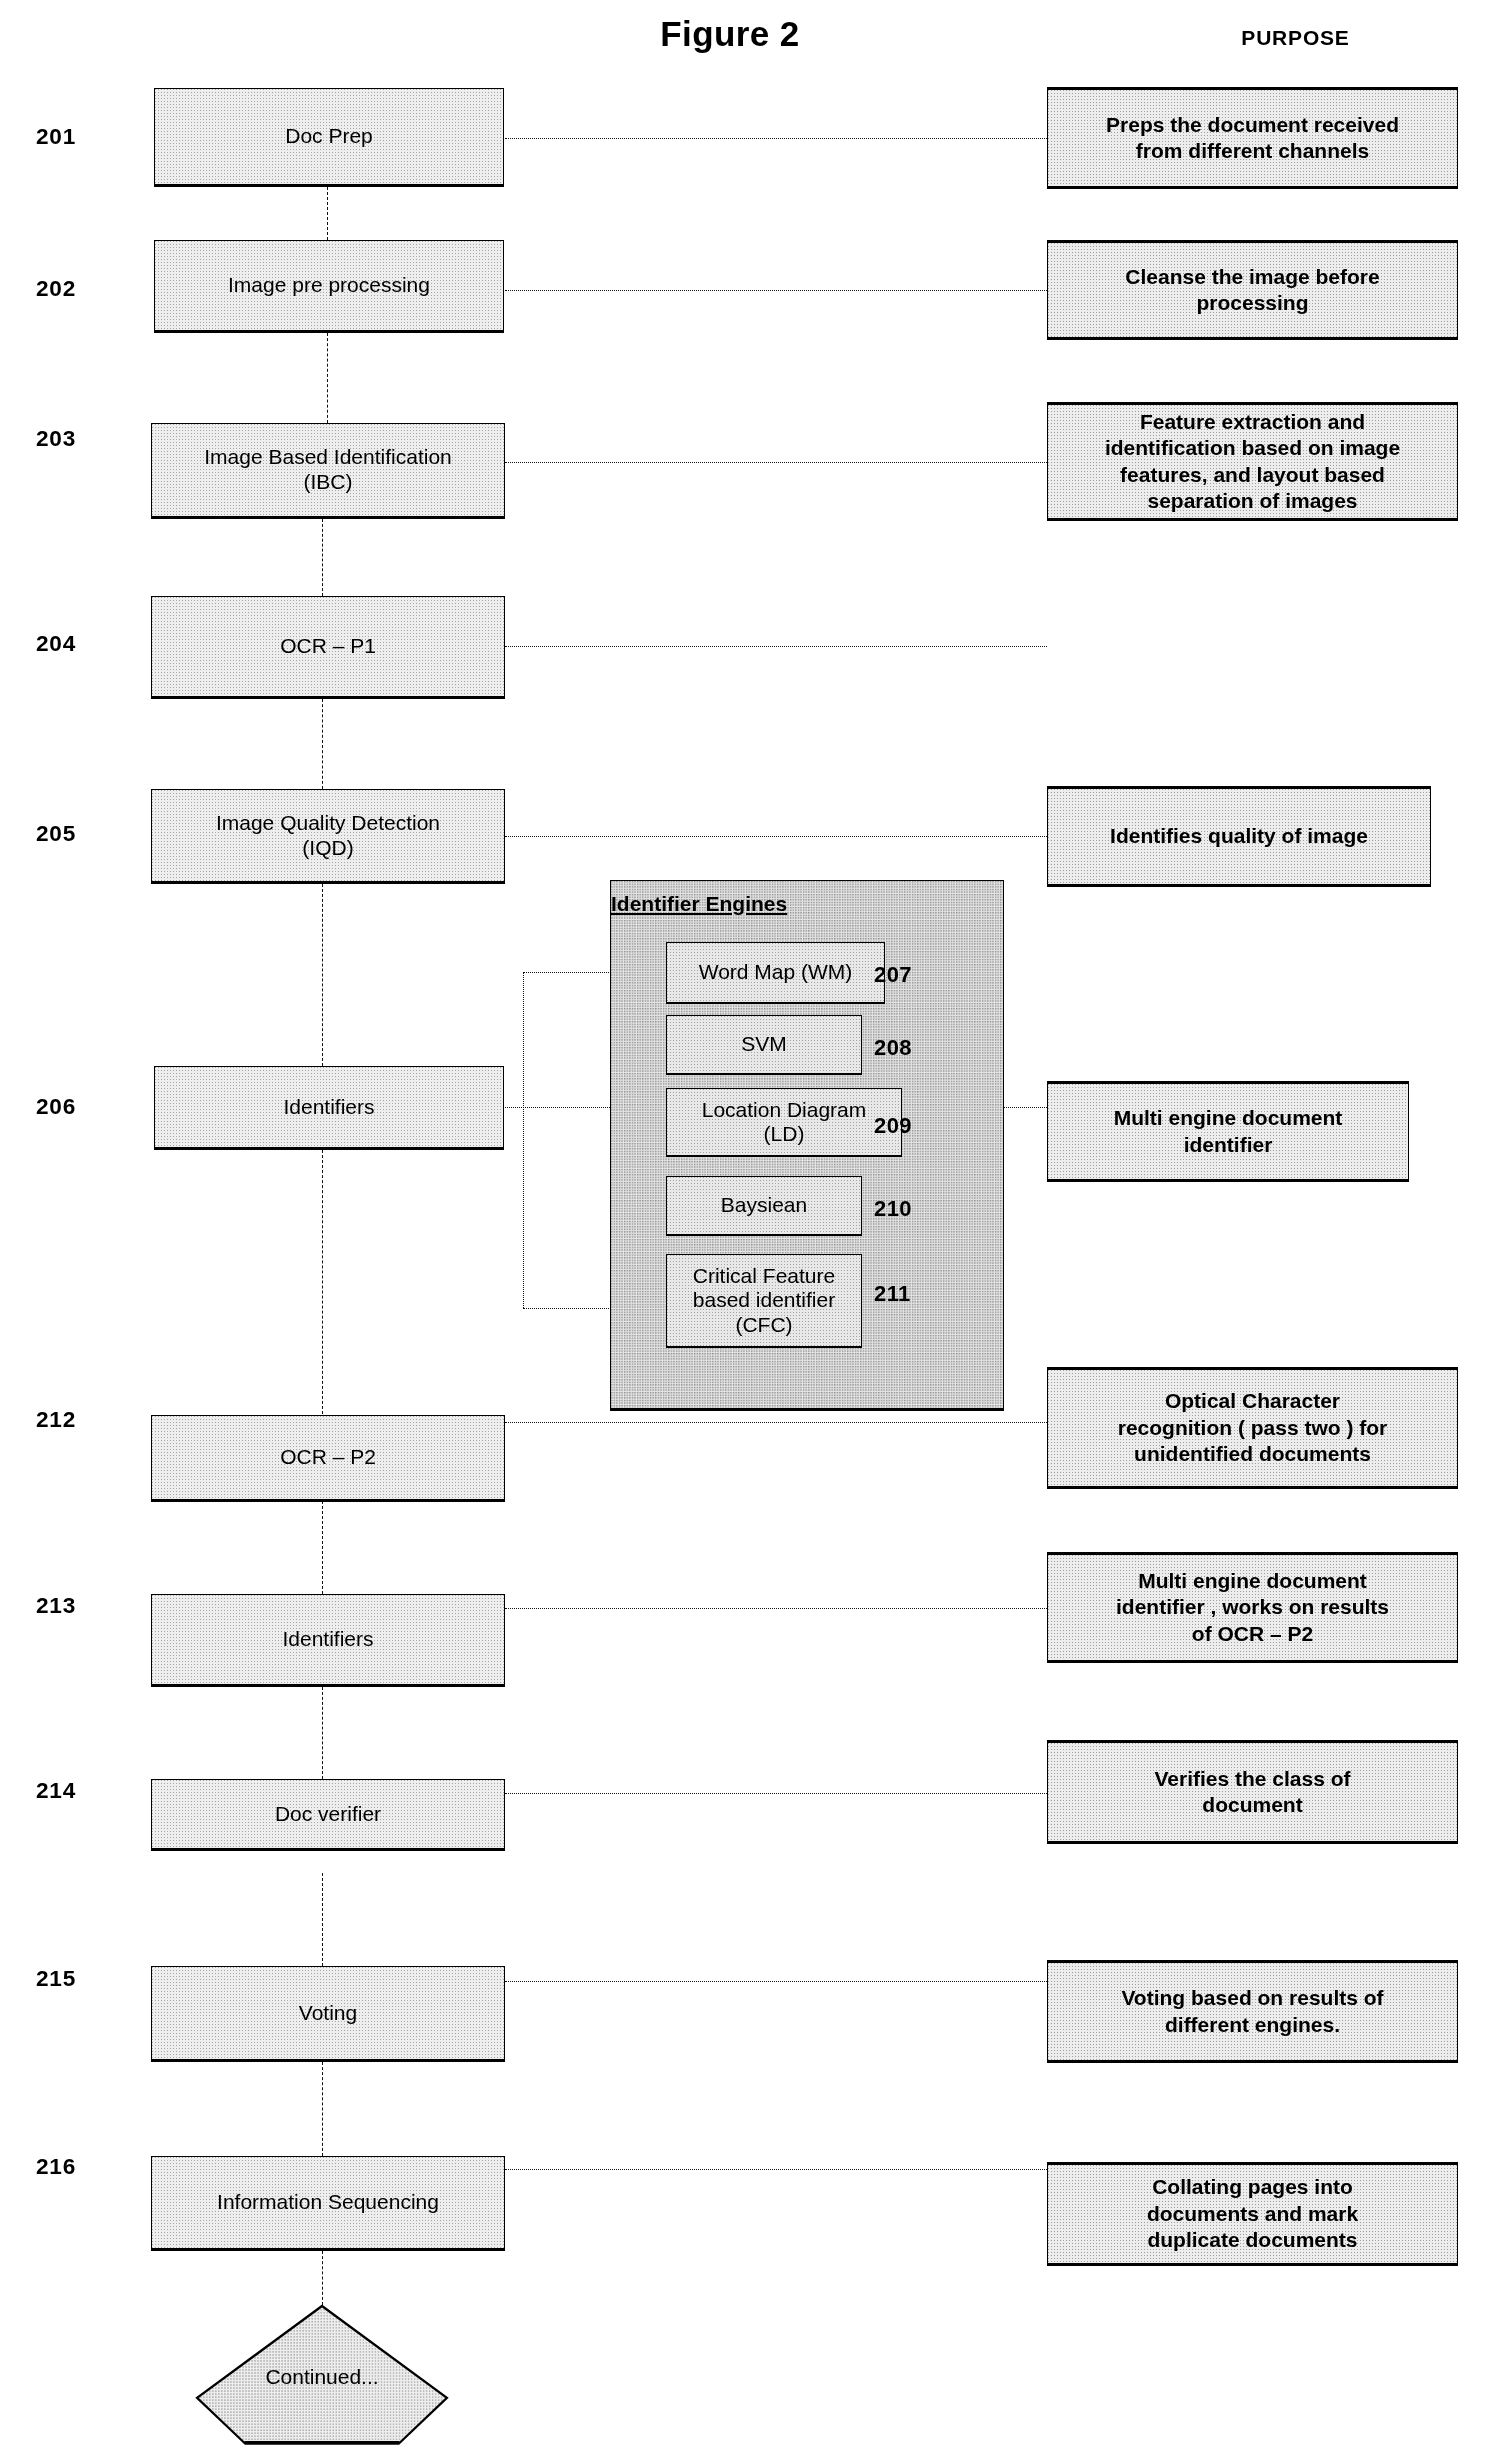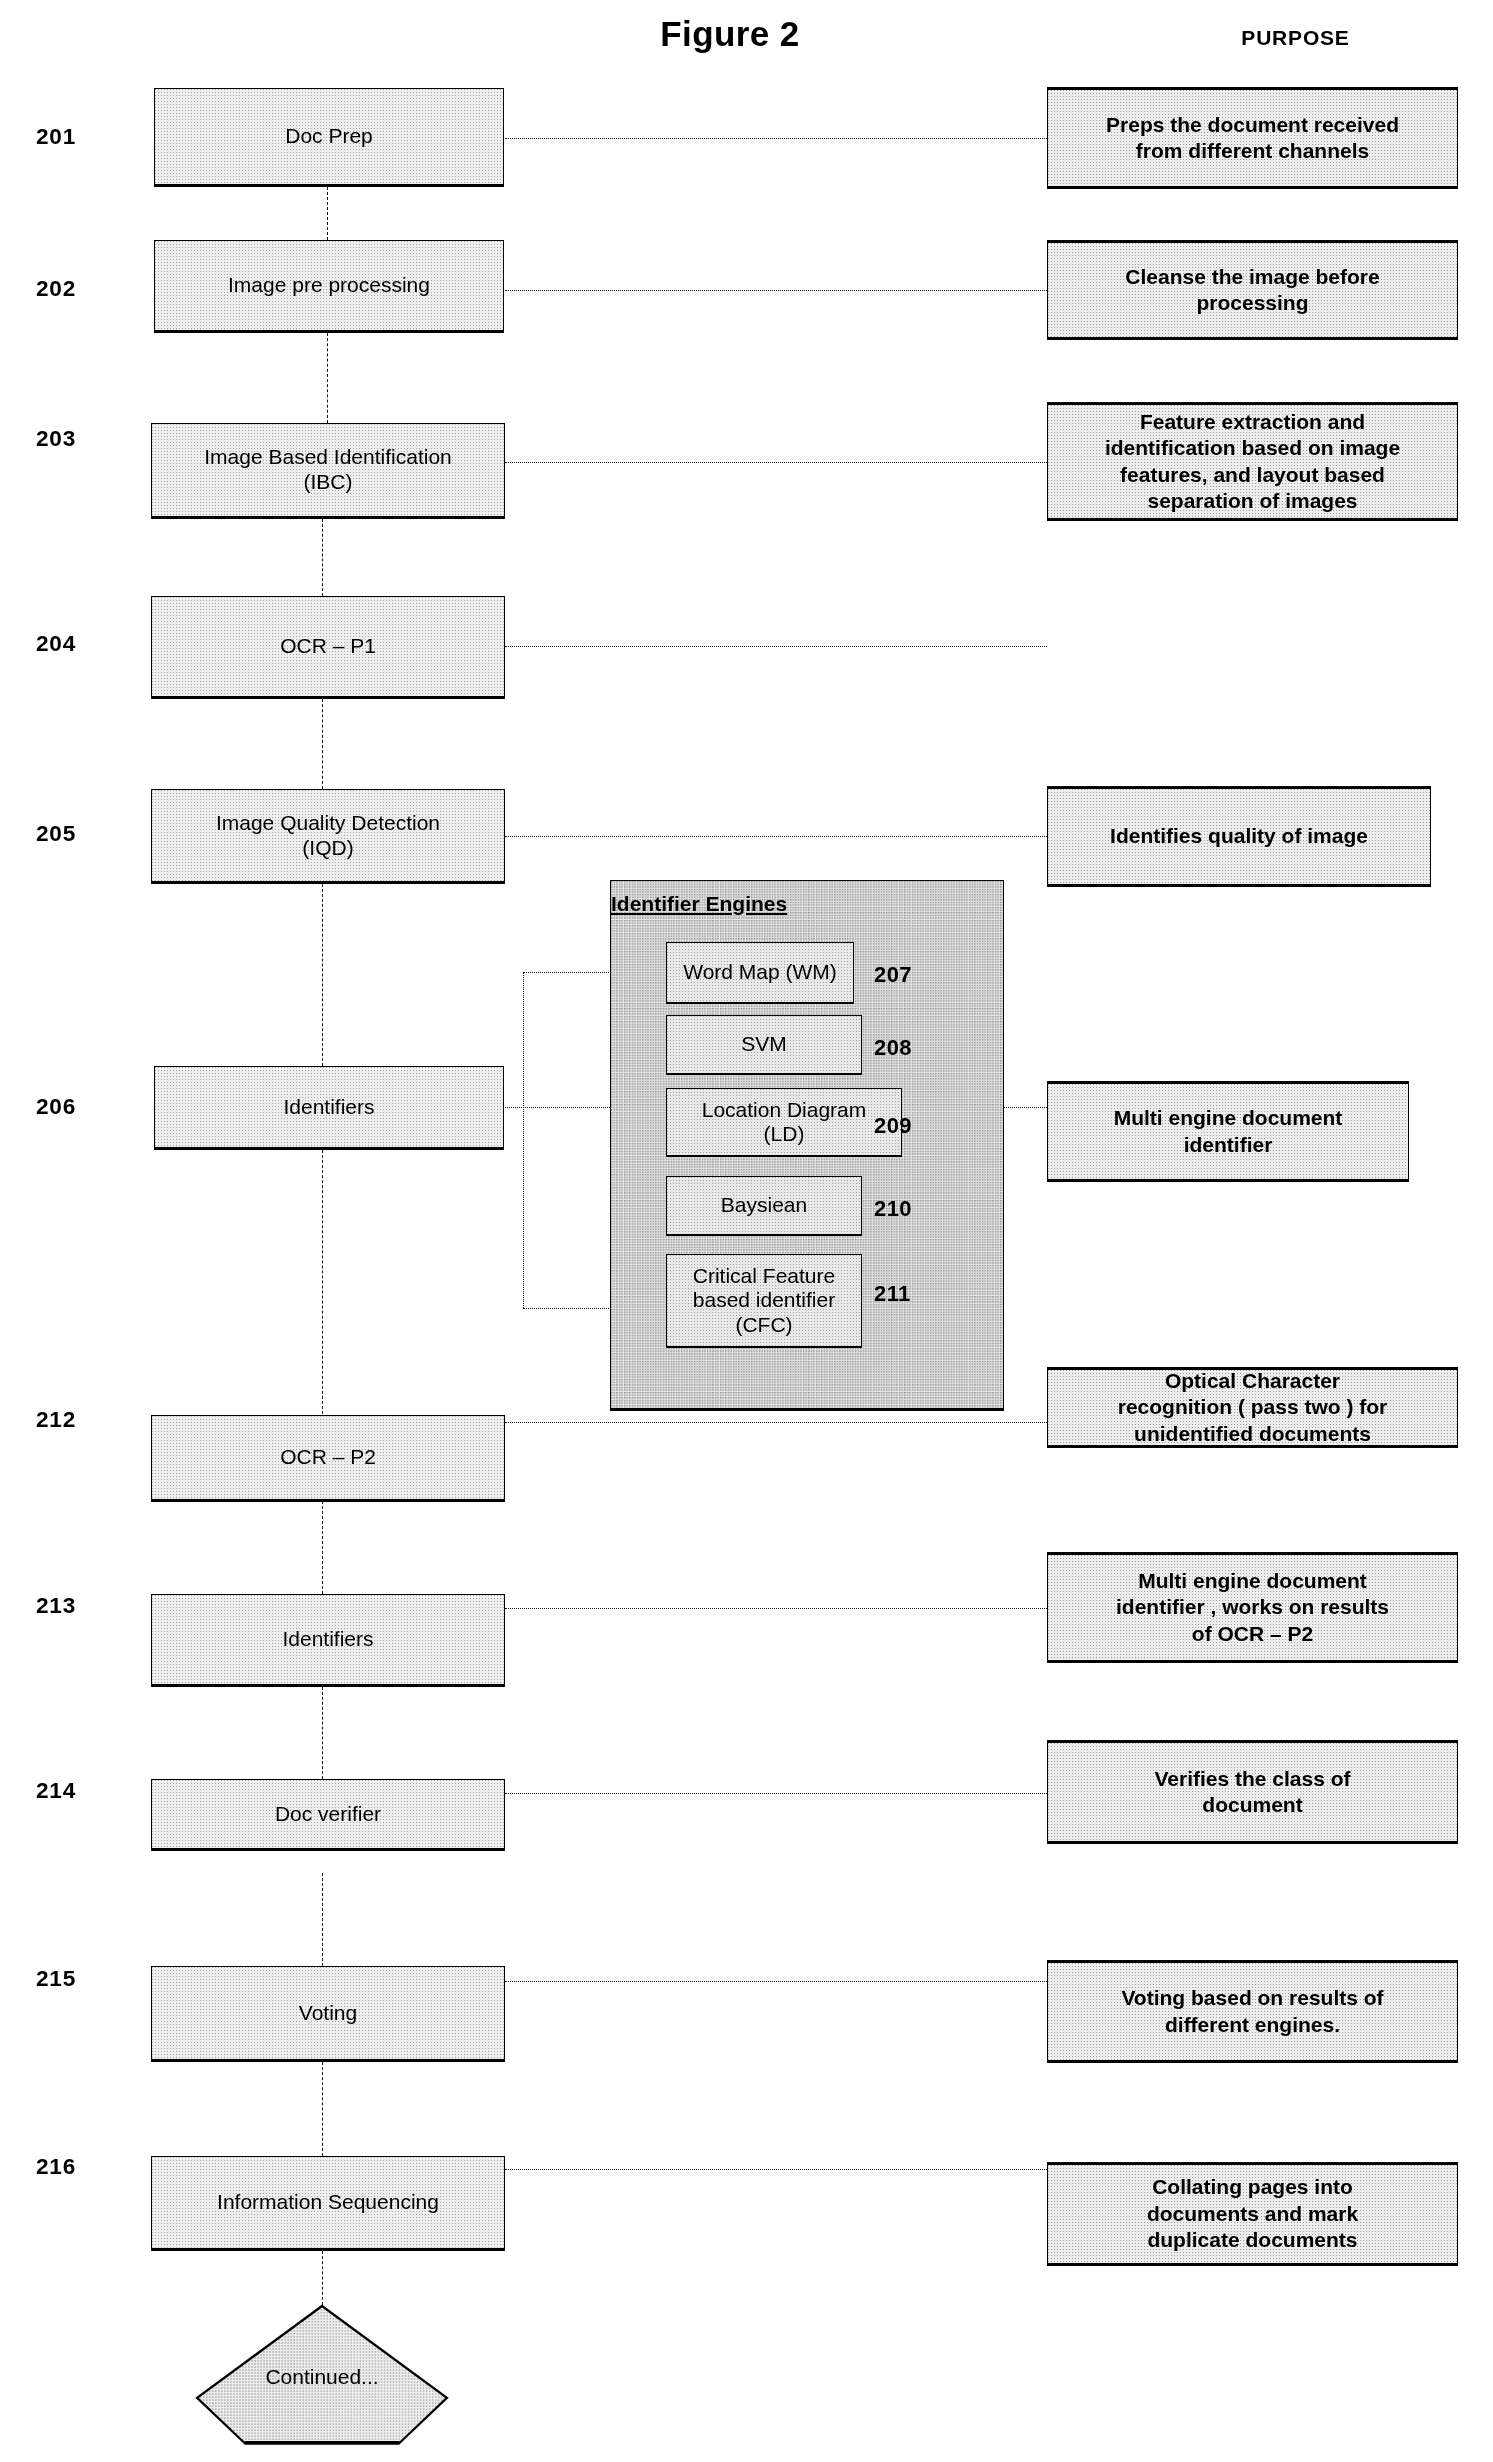--- a/index.html
+++ b/index.html
@@ -296,21 +296,21 @@
 
   <div class="purp-box" style="left:1047px; top:786px; width:384px; height:101px;">
     <span class="lbl">Identifies quality of image</span>
   </div>
 
   <div class="purp-box" style="left:1047px; top:1081px; width:362px; height:101px;">
     <span class="lbl">Multi engine document
 identifier</span>
   </div>
 
-  <div class="purp-box" style="left:1047px; top:1367px; width:411px; height:81px;">
+  <div class="purp-box" style="left:1047px; top:1367px; width:411px; height:122px;">
     <span class="lbl">Optical Character
 recognition ( pass two ) for
 unidentified documents</span>
   </div>
 
   <div class="purp-box" style="left:1047px; top:1552px; width:411px; height:111px;">
     <span class="lbl">Multi engine document
 identifier , works on results
 of OCR – P2</span>
   </div>
@@ -328,21 +328,21 @@
   <div class="purp-box" style="left:1047px; top:2162px; width:411px; height:104px;">
     <span class="lbl">Collating pages into
 documents and mark
 duplicate documents</span>
   </div>
 
   <div class="engines-panel" style="left:610px; top:880px; width:394px; height:531px;">
     <div class="engines-title">Identifier Engines</div>
   </div>
 
-  <div class="engine-box" style="left:666px; top:942px; width:188px; height:62px;">
+  <div class="engine-box" style="left:666px; top:942px; width:219px; height:62px;">
     <span class="lbl">Word Map (WM)</span>
   </div>
   <div class="engine-num" style="left:874px; top:962px;">207</div>
 
   <div class="engine-box" style="left:666px; top:1015px; width:196px; height:60px;">
     <span class="lbl">SVM</span>
   </div>
   <div class="engine-num" style="left:874px; top:1035px;">208</div>
 
   <div class="engine-box" style="left:666px; top:1088px; width:236px; height:69px;">

